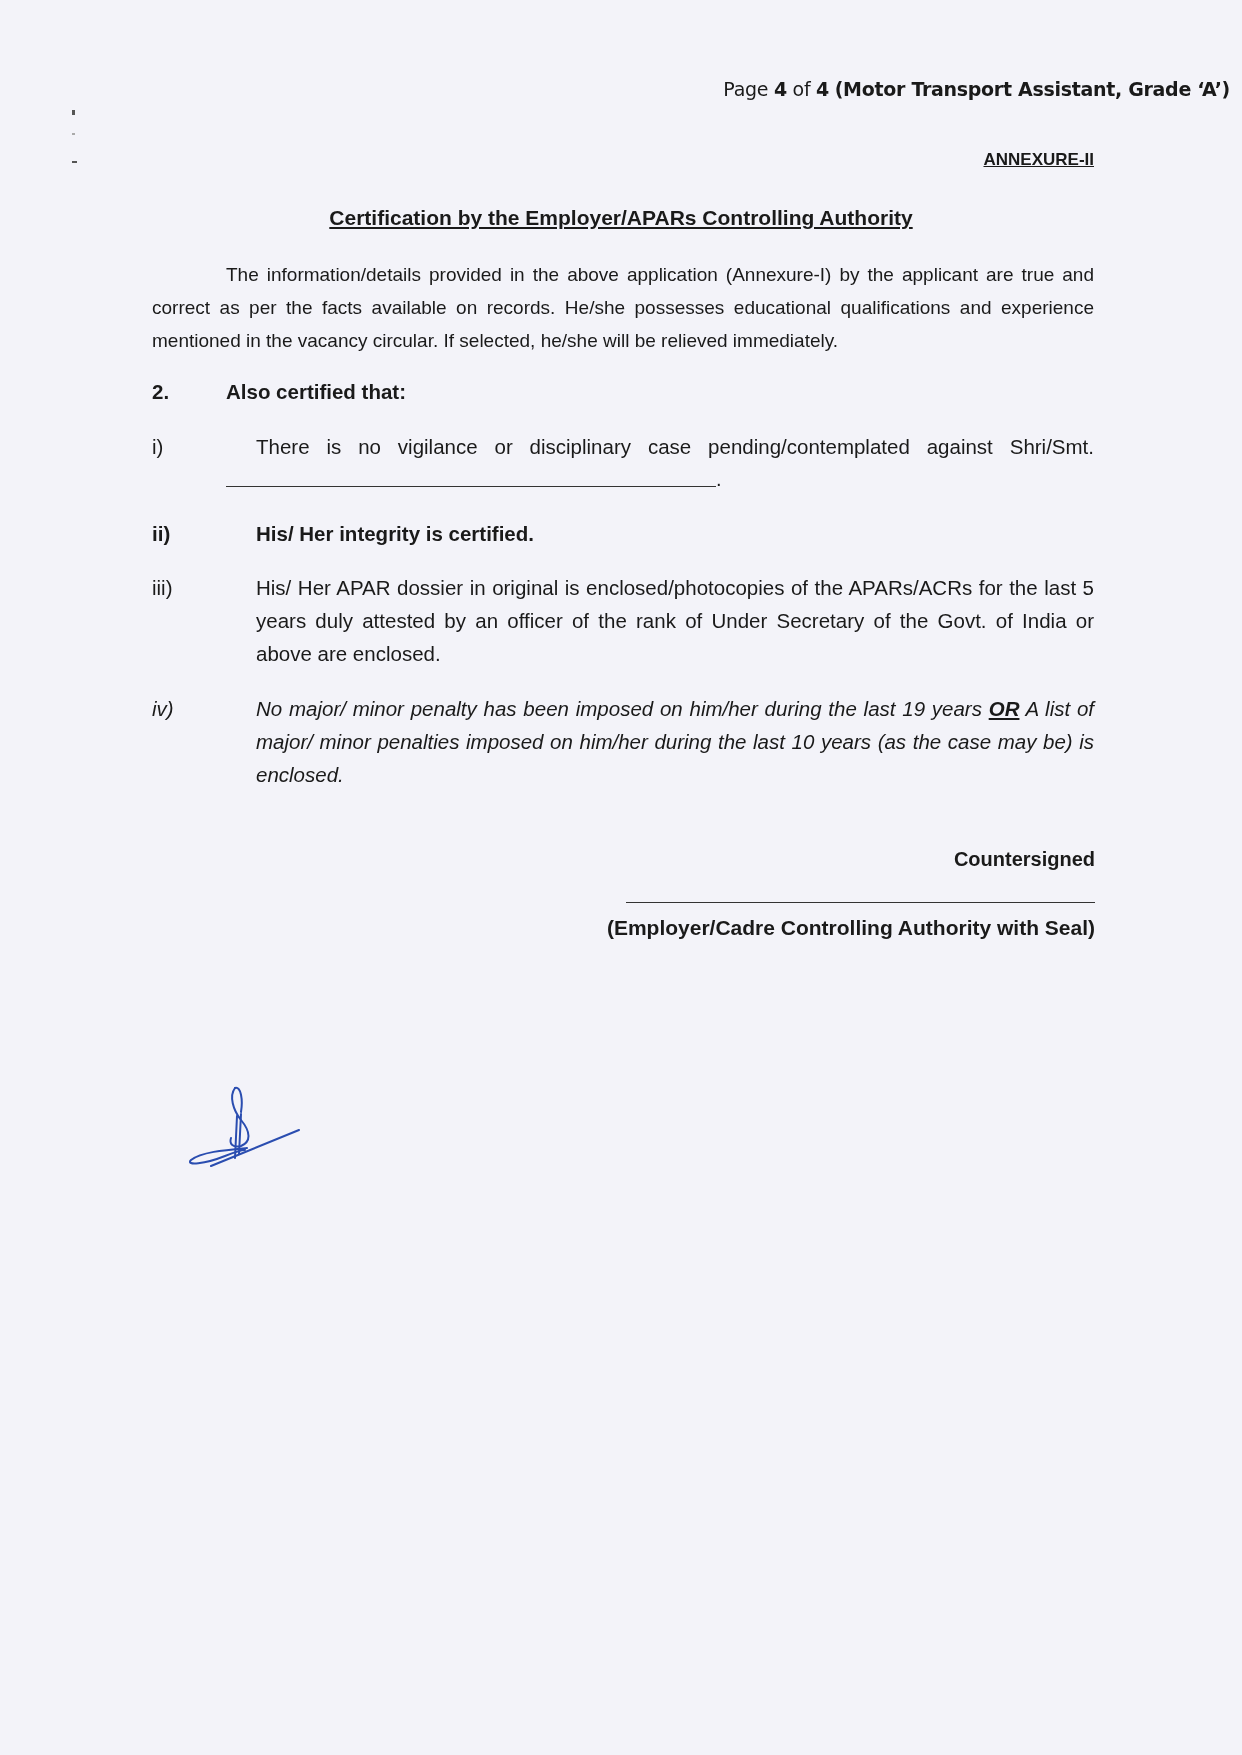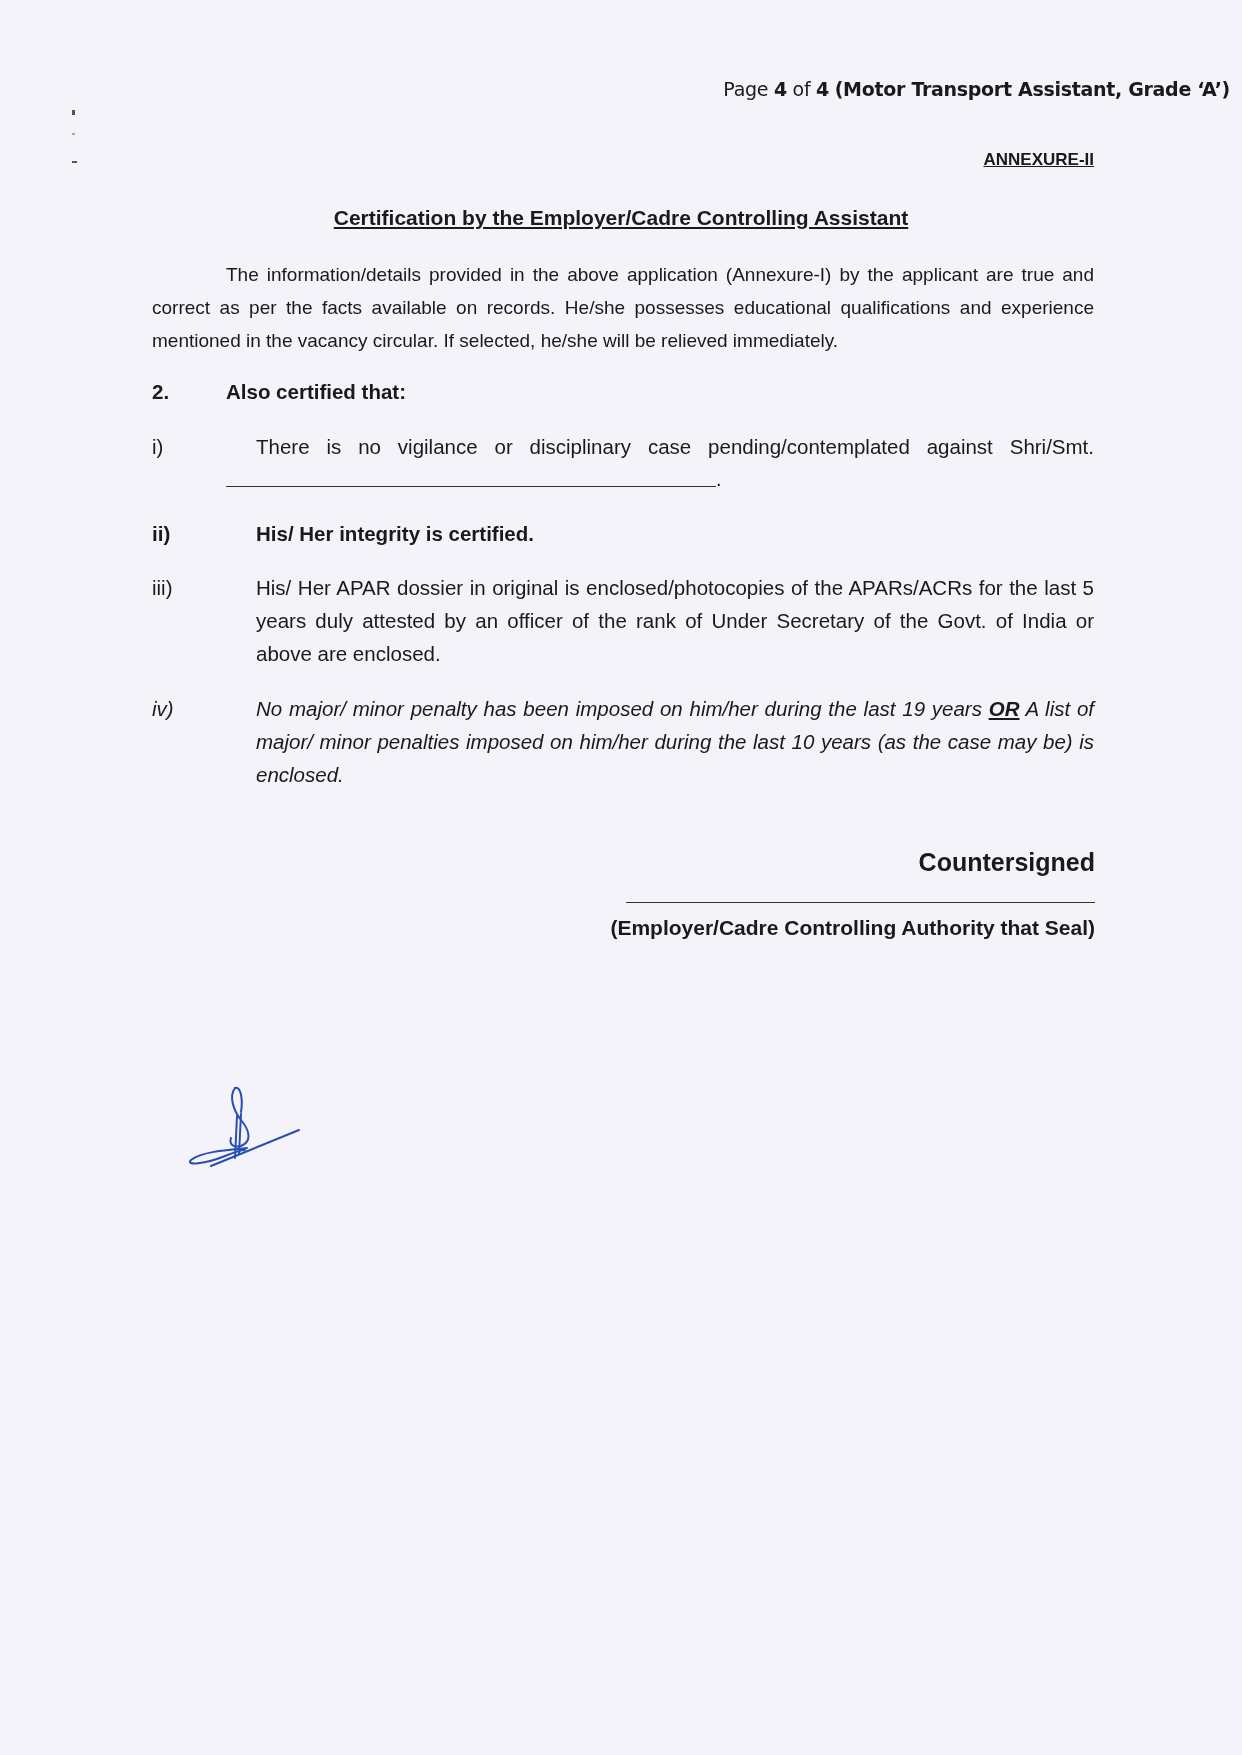--- a/index.html
+++ b/index.html
@@ -38,21 +38,21 @@
     .item .num { position: absolute; left: 0; top: 0; }
     .item .txt { margin-left: 104px; text-align: justify; }
     .blank {
       position: absolute; top: 486px; left: 226px; width: 490px; height: 0;
       border-top: 1.5px solid #333;
     }
     .blank-dot { position: absolute; top: 468px; left: 716px; font-size: 20px; }
     .or { font-weight: bold; text-decoration: underline; }
     .counter {
       position: absolute; top: 848px; right: 147px;
-      font-size: 25px; font-weight: bold;
+      font-size: 20px; font-weight: bold;
     }
     .sigline {
       position: absolute; top: 902px; left: 626px; width: 469px;
       border-top: 1.5px solid #333;
     }
     .authority {
       position: absolute; top: 916px; right: 147px;
       font-size: 21px; font-weight: bold;
     }
     .signature { position: absolute; top: 1080px; left: 185px; }
@@ -71,21 +71,21 @@
 <div class="header">
   <span>Page</span>
   <span class="b">4</span>
   <span>of</span>
   <span class="b">4</span>
   <span class="b">(Motor Transport Assistant, Grade ‘A’)</span>
 </div>
 
 <div class="annex">ANNEXURE-II</div>
 
-<div class="title">Certification by the Employer/Cadre Controlling Assistant</div>
+<div class="title">Certification by the Employer/APARs Controlling Authority</div>
 
 <div class="para">The information/details provided in the above application (Annexure-I) by the applicant are true and correct as per the facts available on records.  He/she possesses educational qualifications and experience mentioned in the vacancy circular.  If selected, he/she will be relieved immediately.</div>
 
 <div class="sec" style="top:380px;">
   <span class="num">2.</span>
   <span class="lbl">Also certified that:</span>
 </div>
 
 <div class="item" style="top:430px;">
   <span class="num">i)</span>
@@ -104,21 +104,21 @@
   <div class="txt">His/ Her APAR dossier in original is enclosed/photocopies of the APARs/ACRs for the last 5 years duly attested by an officer of the rank of Under Secretary of the Govt. of India or above are enclosed.</div>
 </div>
 
 <div class="item" style="top:692px;font-style:italic;">
   <span class="num">iv)</span>
   <div class="txt"><span>No major/ minor penalty has been imposed on him/her during the last 19 years </span><span class="or">OR</span><span> A list of major/ minor penalties imposed on him/her during the last 10 years (as the case may be) is enclosed.</span></div>
 </div>
 
 <div class="counter">Countersigned</div>
 <div class="sigline"></div>
-<div class="authority">(Employer/Cadre Controlling Authority that Seal)</div>
+<div class="authority">(Employer/Cadre Controlling Authority with Seal)</div>
 
 <div class="signature">
   <svg width="120" height="90" viewBox="0 0 120 90">
     <g fill="none" stroke="#2a4db0" stroke-width="2" stroke-linecap="round">
       <path d="M50 8 C44 16 48 30 56 40 C66 52 66 62 56 66 C48 68 44 64 46 58"></path>
       <path d="M50 8 C56 6 58 20 56 32"></path>
       <path d="M52 36 L50 78"></path>
       <path d="M56 34 L54 74"></path>
       <path d="M62 68 C40 70 16 72 6 80 C0 86 20 84 40 76 C50 72 56 70 60 70"></path>
       <path d="M26 86 L114 50"></path>

